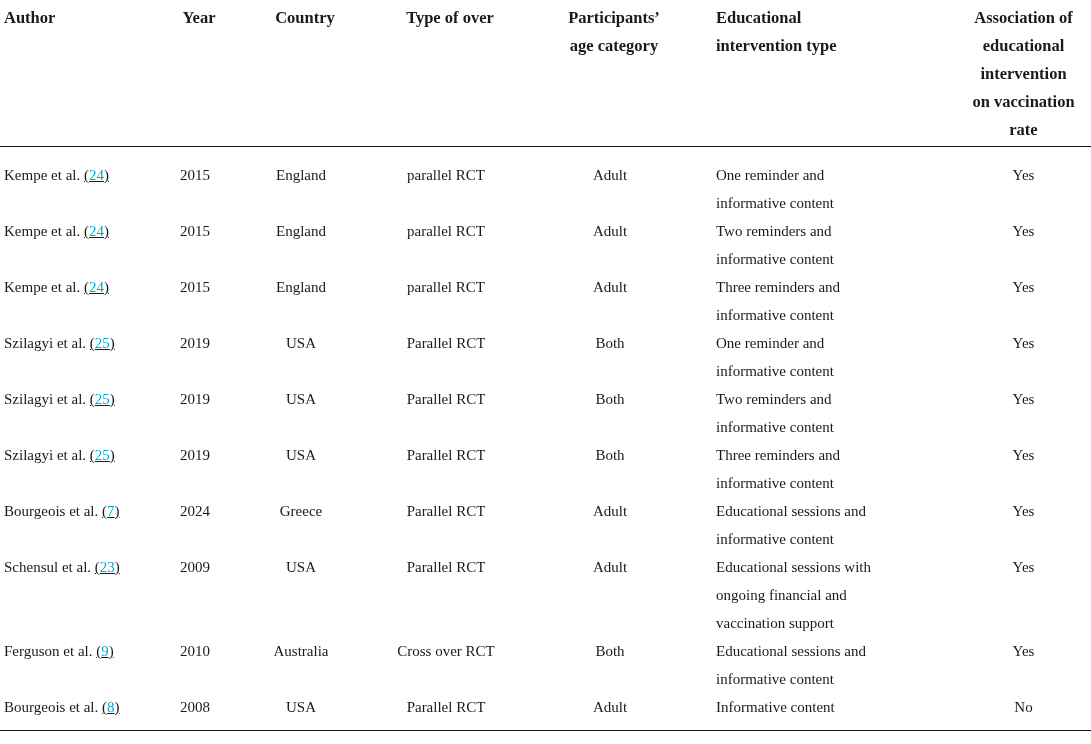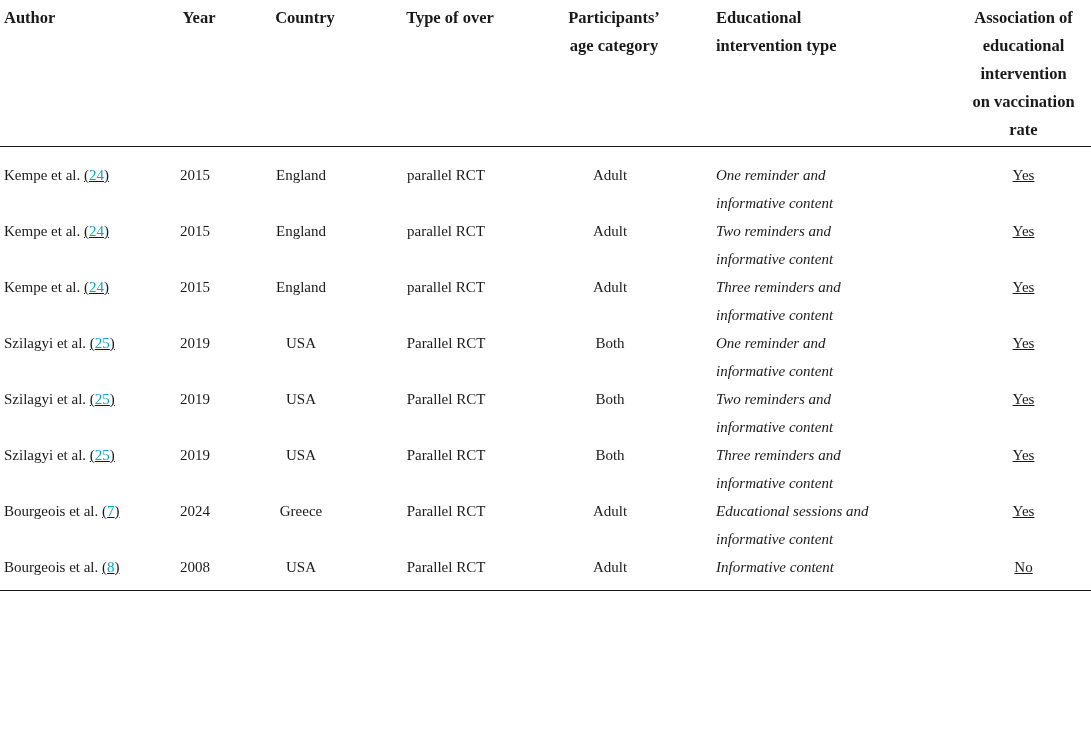--- a/index.html
+++ b/index.html
@@ -47,22 +47,22 @@
   tbody td{
     font-size:15px;
     line-height:28px;
     vertical-align:top;
     padding:0;
     text-align:center;
   }
   tbody tr:first-child td{padding-top:14px;}
   tbody tr:last-child td{padding-bottom:9px;border-bottom:1px solid var(--rule);}
   td.c0{text-align:left;padding-left:4px;}
-  td.c5{text-align:left;padding-left:16px;padding-right:12px;font-style:italic;}
-  td.c6{padding-left:50px;text-decoration:underline;}
+  td.c5{text-align:left;padding-left:16px;padding-right:12px;}
+  td.c6{padding-left:50px;}
 
   .ref{cursor:pointer;text-decoration:underline;}
   .ref::before{content:"(";color:var(--text);}
   .ref::after{content:")";color:var(--text);}
   .refnum{color:var(--link);}
 </style>
 </head>
 <body>
 
 <table>
@@ -156,21 +156,39 @@
   <tr>
     <td class="c0"><span>Bourgeois et al.</span> <span class="ref"><span class="refnum">7</span></span></td>
     <td class="c1">2024</td>
     <td class="c2">Greece</td>
     <td class="c3">Parallel RCT</td>
     <td class="c4">Adult</td>
     <td class="c5">Educational sessions and informative content</td>
     <td class="c6">Yes</td>
   </tr>
 
+  <tr>
+    <td class="c0"><span>Schensul et al.</span> <span class="ref"><span class="refnum">23</span></span></td>
+    <td class="c1">2009</td>
+    <td class="c2">USA</td>
+    <td class="c3">Parallel RCT</td>
+    <td class="c4">Adult</td>
+    <td class="c5">Educational sessions with ongoing financial and vaccination support</td>
+    <td class="c6">Yes</td>
+  </tr>
 
+  <tr>
+    <td class="c0"><span>Ferguson et al.</span> <span class="ref"><span class="refnum">9</span></span></td>
+    <td class="c1">2010</td>
+    <td class="c2">Australia</td>
+    <td class="c3">Cross over RCT</td>
+    <td class="c4">Both</td>
+    <td class="c5">Educational sessions and informative content</td>
+    <td class="c6">Yes</td>
+  </tr>
 
   <tr>
     <td class="c0"><span>Bourgeois et al.</span> <span class="ref"><span class="refnum">8</span></span></td>
     <td class="c1">2008</td>
     <td class="c2">USA</td>
     <td class="c3">Parallel RCT</td>
     <td class="c4">Adult</td>
     <td class="c5">Informative content</td>
     <td class="c6">No</td>
   </tr>

